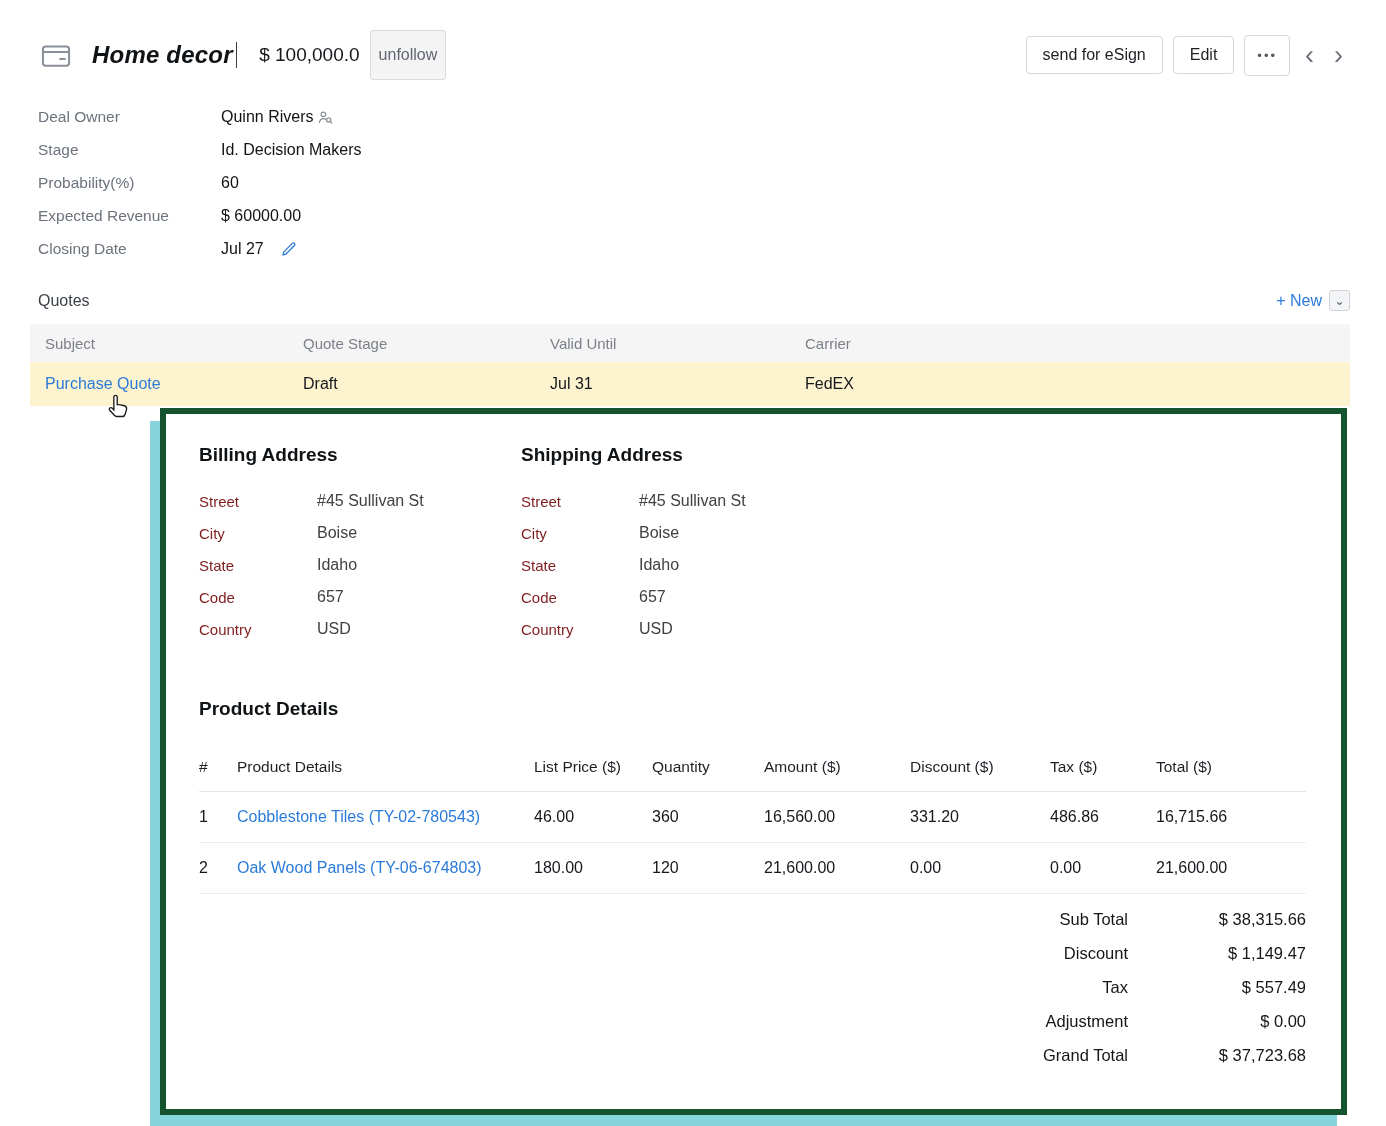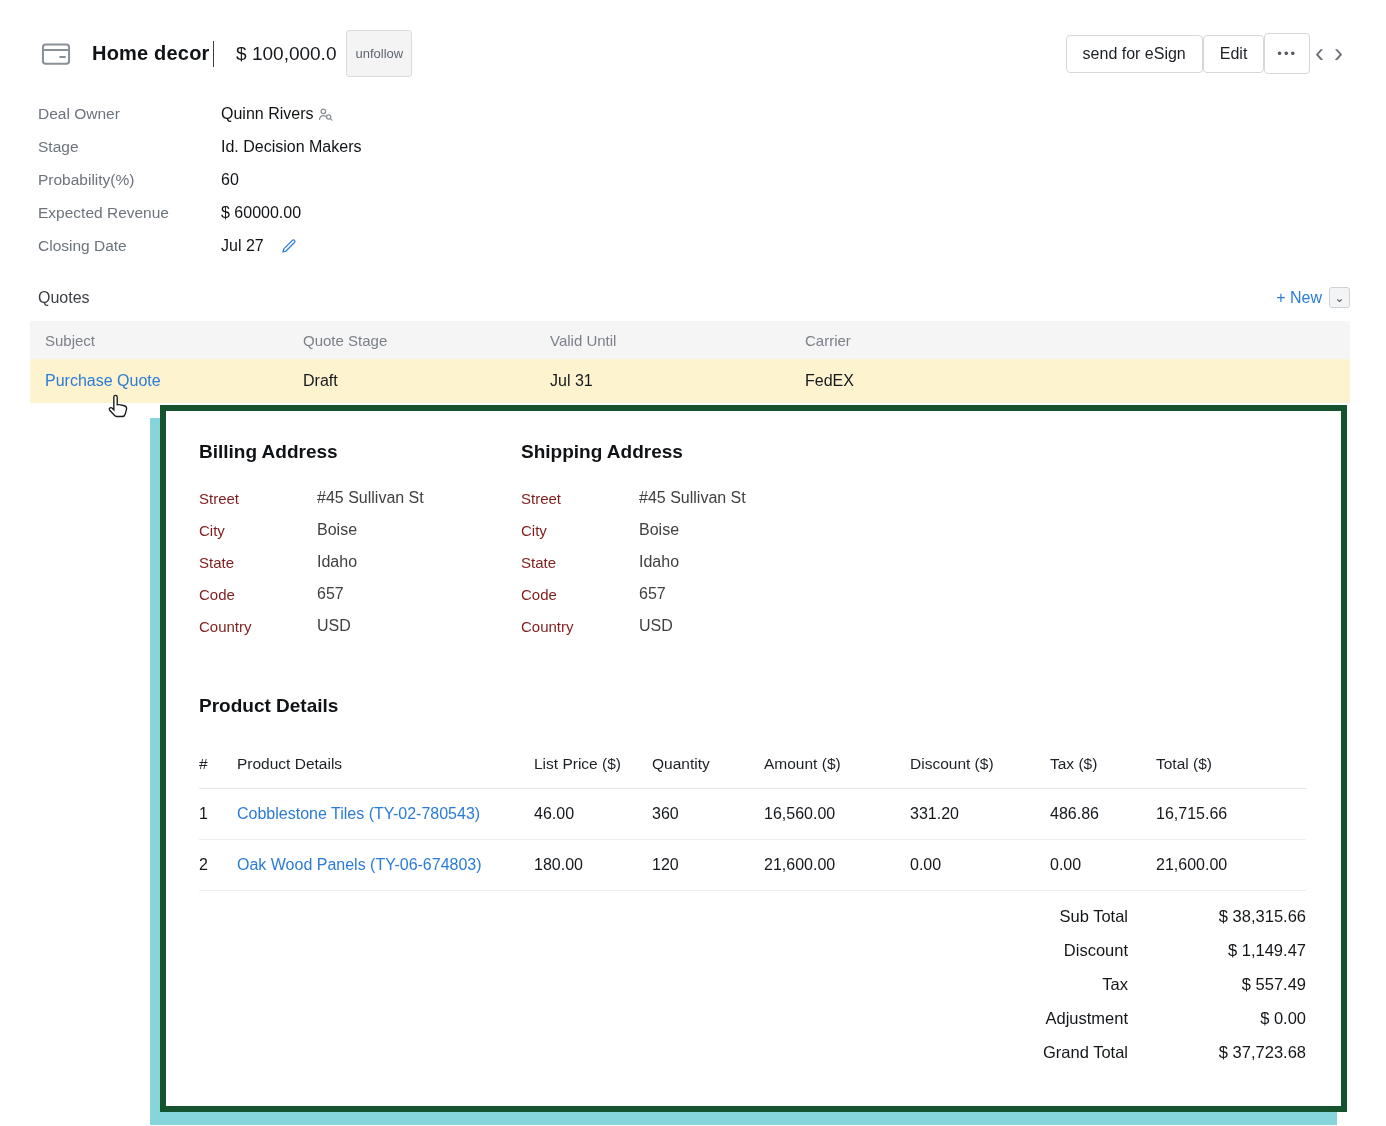--- a/index.html
+++ b/index.html
@@ -3,25 +3,25 @@
 <meta charset="utf-8">
 <style>
   * { box-sizing: border-box; }
   html,body { margin:0; padding:0; background:#fff; }
   body { font-family:"Liberation Sans", sans-serif; color:#16191d; }
   .page { position:relative; width:1386px; height:1126px; background:#fff; overflow:hidden; }
 
   
   .top { display:flex; align-items:center; padding:30px 38px 0 38px; }
   .deal-icon { width:36px; height:33px; color:#8a9097; flex:0 0 auto; }
-  .title { font-size:20px; font-weight:700; margin-left:18px; color:#101316; letter-spacing:.2px; }
+  .title { font-size:24px; font-weight:700; margin-left:18px; color:#101316; letter-spacing:.2px;font-style:italic; }
   .caret { width:1.5px; height:26px; background:#3a3f45; margin-left:3px; }
   .amount { font-size:19px; margin-left:22px; color:#15181c; }
-  .badge { margin-left:10px; font-size:13px; color:#5f6670; background:#f4f4f5; border:1px solid #d9dcdf; border-radius:3px; padding:15px 8px; cursor:pointer; }
-  .actions { margin-left:auto; display:flex; align-items:center; }
+  .badge { margin-left:10px; font-size:16px; color:#5f6670; background:#f4f4f5; border:1px solid #d9dcdf; border-radius:3px; padding:15px 8px; cursor:pointer; }
+  .actions { margin-left:auto; display:flex; align-items:center; gap:10px; }
   .btn { border:1px solid #d4d7db; background:#fff; border-radius:4px; font-size:16px; padding:9px 16px; color:#1c1f23; cursor:pointer; font-family:inherit; }
   .btn-more { letter-spacing:2px; font-size:13px; color:#555a60; padding:12px 12px; }
   .nav-chevron { font-size:27px; color:#6b7178; padding:0 5px; cursor:pointer; line-height:1; user-select:none; }
 
   
   .fields { margin:28px 0 0 38px; }
   .frow { display:flex; align-items:center; margin-bottom:15px; }
   .flabel { width:183px; color:#6c737c; font-size:15.5px; }
   .fvalue { color:#101316; font-size:16px; display:flex; align-items:center; }
   .ulookup-icon { width:17px; height:17px; color:#8a9097; margin-left:4px; }

